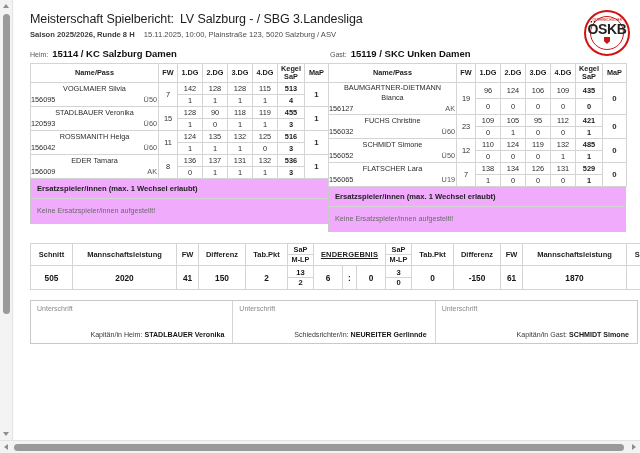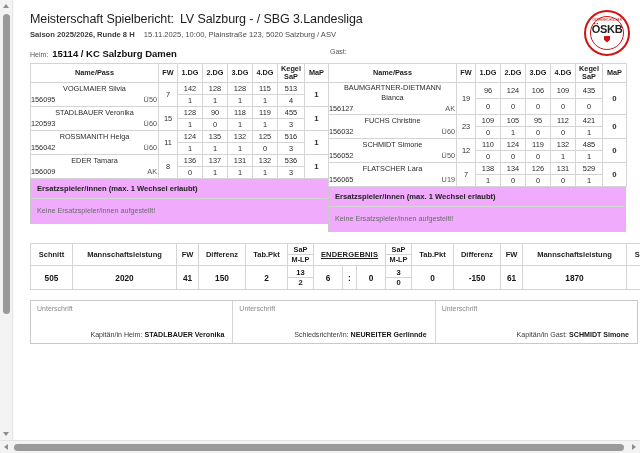--- a/index.html
+++ b/index.html
@@ -104,21 +104,21 @@
     display: flex; align-items: center; justify-content: center;
   }
   .logo-inner {
     width: 34px; height: 34px; border-radius: 50%;
     border: 1.5px solid #d01414;
     display: flex; flex-direction: column;
     align-items: center; justify-content: center;
     position: relative;
   }
   .logo-text {
-    font-size: 11px; font-weight: bold; color: #222;
+    font-size: 14px; font-weight: bold; color: #222;
     letter-spacing: -0.3px; line-height: 1;
   }
   .logo-top {
     position: absolute; top: 1px;
     font-size: 3px; color: #b51111; letter-spacing: -0.1px;
   }
   .logo-shield {
     width: 6px; height: 7px; margin-top: 1px;
     background: #cc1414;
     clip-path: polygon(0 0, 100% 0, 100% 60%, 50% 100%, 0 60%);
@@ -168,21 +168,21 @@
   .name-line1 { white-space: nowrap; }
   .name-line2 {
     display: flex; justify-content: space-between;
     white-space: nowrap;
   }
   .name-ak { color: #555; padding-right: 1px; }
   .name-3 .name-line1 { }
 
   td.fw-cell { font-size: 7.4px; color: #333; }
   td.val { height: 11px; line-height: 11px; font-size: 7.4px; }
-  td.val.bold { font-weight: normal; color: #1a1a1a; margin-top: 28px; }
+  td.val.bold { font-weight: bold; color: #1a1a1a; margin-top: 28px; }
   td.map-cell { font-weight: bold; font-size: 7.8px; color: #151515; }
 
   
   .subs {
     width: 298px;
     border: 1px solid #c9c9c9;
     border-top: none;
     background: #f0abfc;
   }
   .subs-title {
@@ -292,20 +292,21 @@
       <span class="season">Saison 2025/2026, Runde 8 H</span><span class="venue">15.11.2025, 10:00, Plainstraße 123, 5020 Salzburg / ASV</span>
     </div>
 
     <div class="teams">
       <div class="team-block">
         <span class="team-label">Heim:</span>
         <span class="team-name">15114 / KC Salzburg Damen</span>
       </div>
       <div class="team-block">
         <span class="team-label">Gast:</span>
+        <span class="team-name">15119 / SKC Unken Damen</span>
       </div>
     </div>
 
     <div class="tables-row">
 
       <div class="tbl-wrap">
         <table class="score">
           <colgroup>
             <col class="c-name">
               <col class="c-fw">

